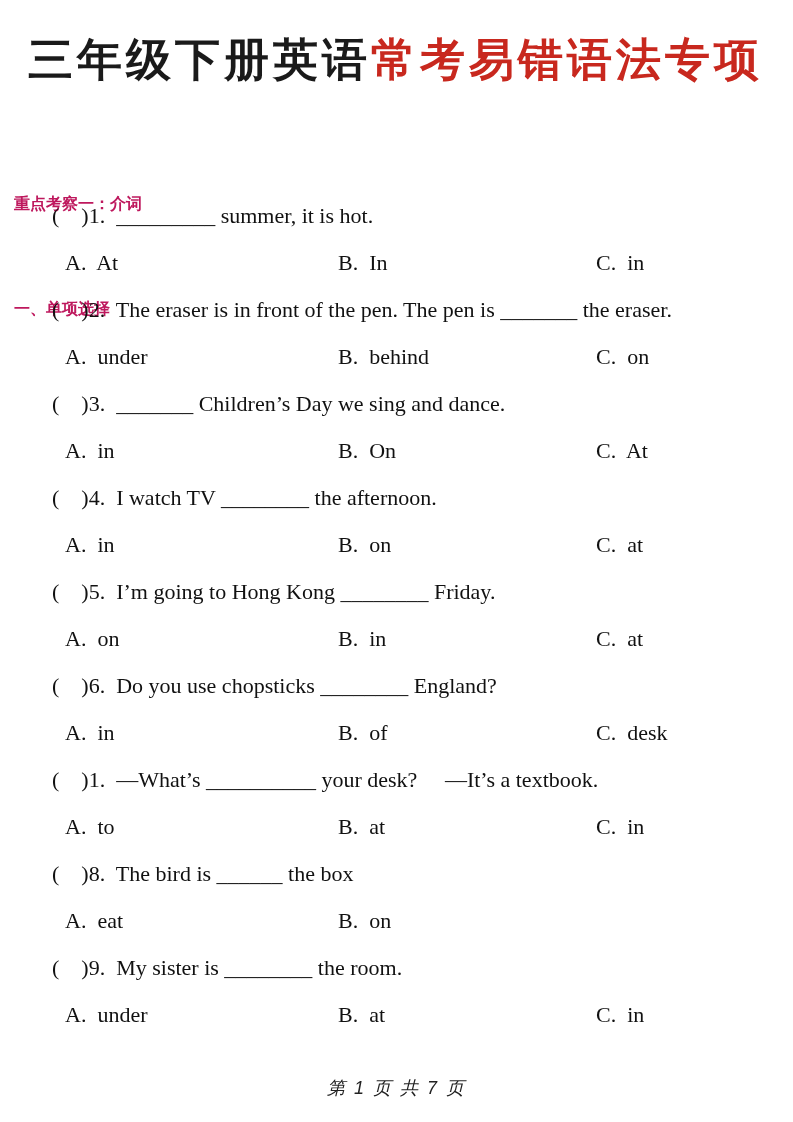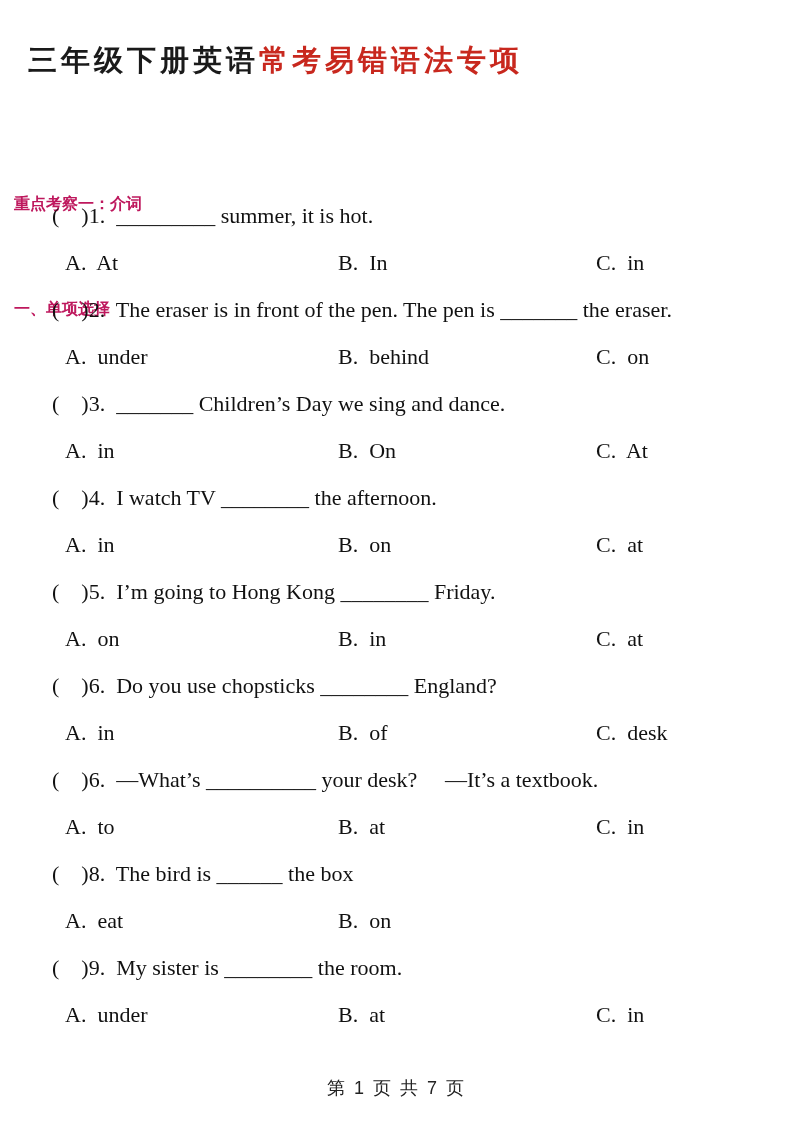--- a/index.html
+++ b/index.html
@@ -11,21 +11,21 @@
     background: #ffffff;
     overflow: hidden;
     font-family: "Liberation Serif", "DejaVu Serif", serif;
     color: #111111;
   }
   
   .doc-title {
     position: absolute;
     left: 28px;
     top: 30px;
-    font-size: 29px;
+    font-size: 45px;
     font-weight: 700;
     letter-spacing: 4px;
     line-height: 60px;
     white-space: nowrap;
     font-family: "DejaVu Serif", "Liberation Serif", serif;
   }
   .doc-title .t-black { color: #1a1a1a; }
   .doc-title .t-red   { color: #c8281e; }
   
   .section-head {
@@ -68,20 +68,21 @@
   .page-footer {
     position: absolute;
     left: 0;
     top: 1076px;
     width: 793px;
     text-align: center;
     font-family: "Liberation Sans", "DejaVu Sans", sans-serif;
     font-size: 18px;
     letter-spacing: 2px;
     color: #222222;
+    font-style: italic;
   }
 </style>
 </head>
 <body>
 
 <div class="page">
 
   <div class="doc-title">
     <span class="t-black">三年级下册英语</span><span class="t-red">常考易错语法专项</span>
   </div>
@@ -141,21 +142,21 @@
     <div class="q-block">
       <div class="q-stem">(    )6.  Do you use chopsticks ________ England?</div>
       <div class="q-opts">
         <span class="opt-a">A.  in</span>
         <span class="opt-b">B.  of</span>
         <span class="opt-c">C.  desk</span>
       </div>
     </div>
 
     <div class="q-block">
-      <div class="q-stem">(    )6.  —What’s __________ your desk?     —It’s a textbook.</div>
+      <div class="q-stem">(    )1.  —What’s __________ your desk?     —It’s a textbook.</div>
       <div class="q-opts">
         <span class="opt-a">A.  to</span>
         <span class="opt-b">B.  at</span>
         <span class="opt-c">C.  in</span>
       </div>
     </div>
 
     <div class="q-block">
       <div class="q-stem">(    )8.  The bird is ______ the box</div>
       <div class="q-opts">

